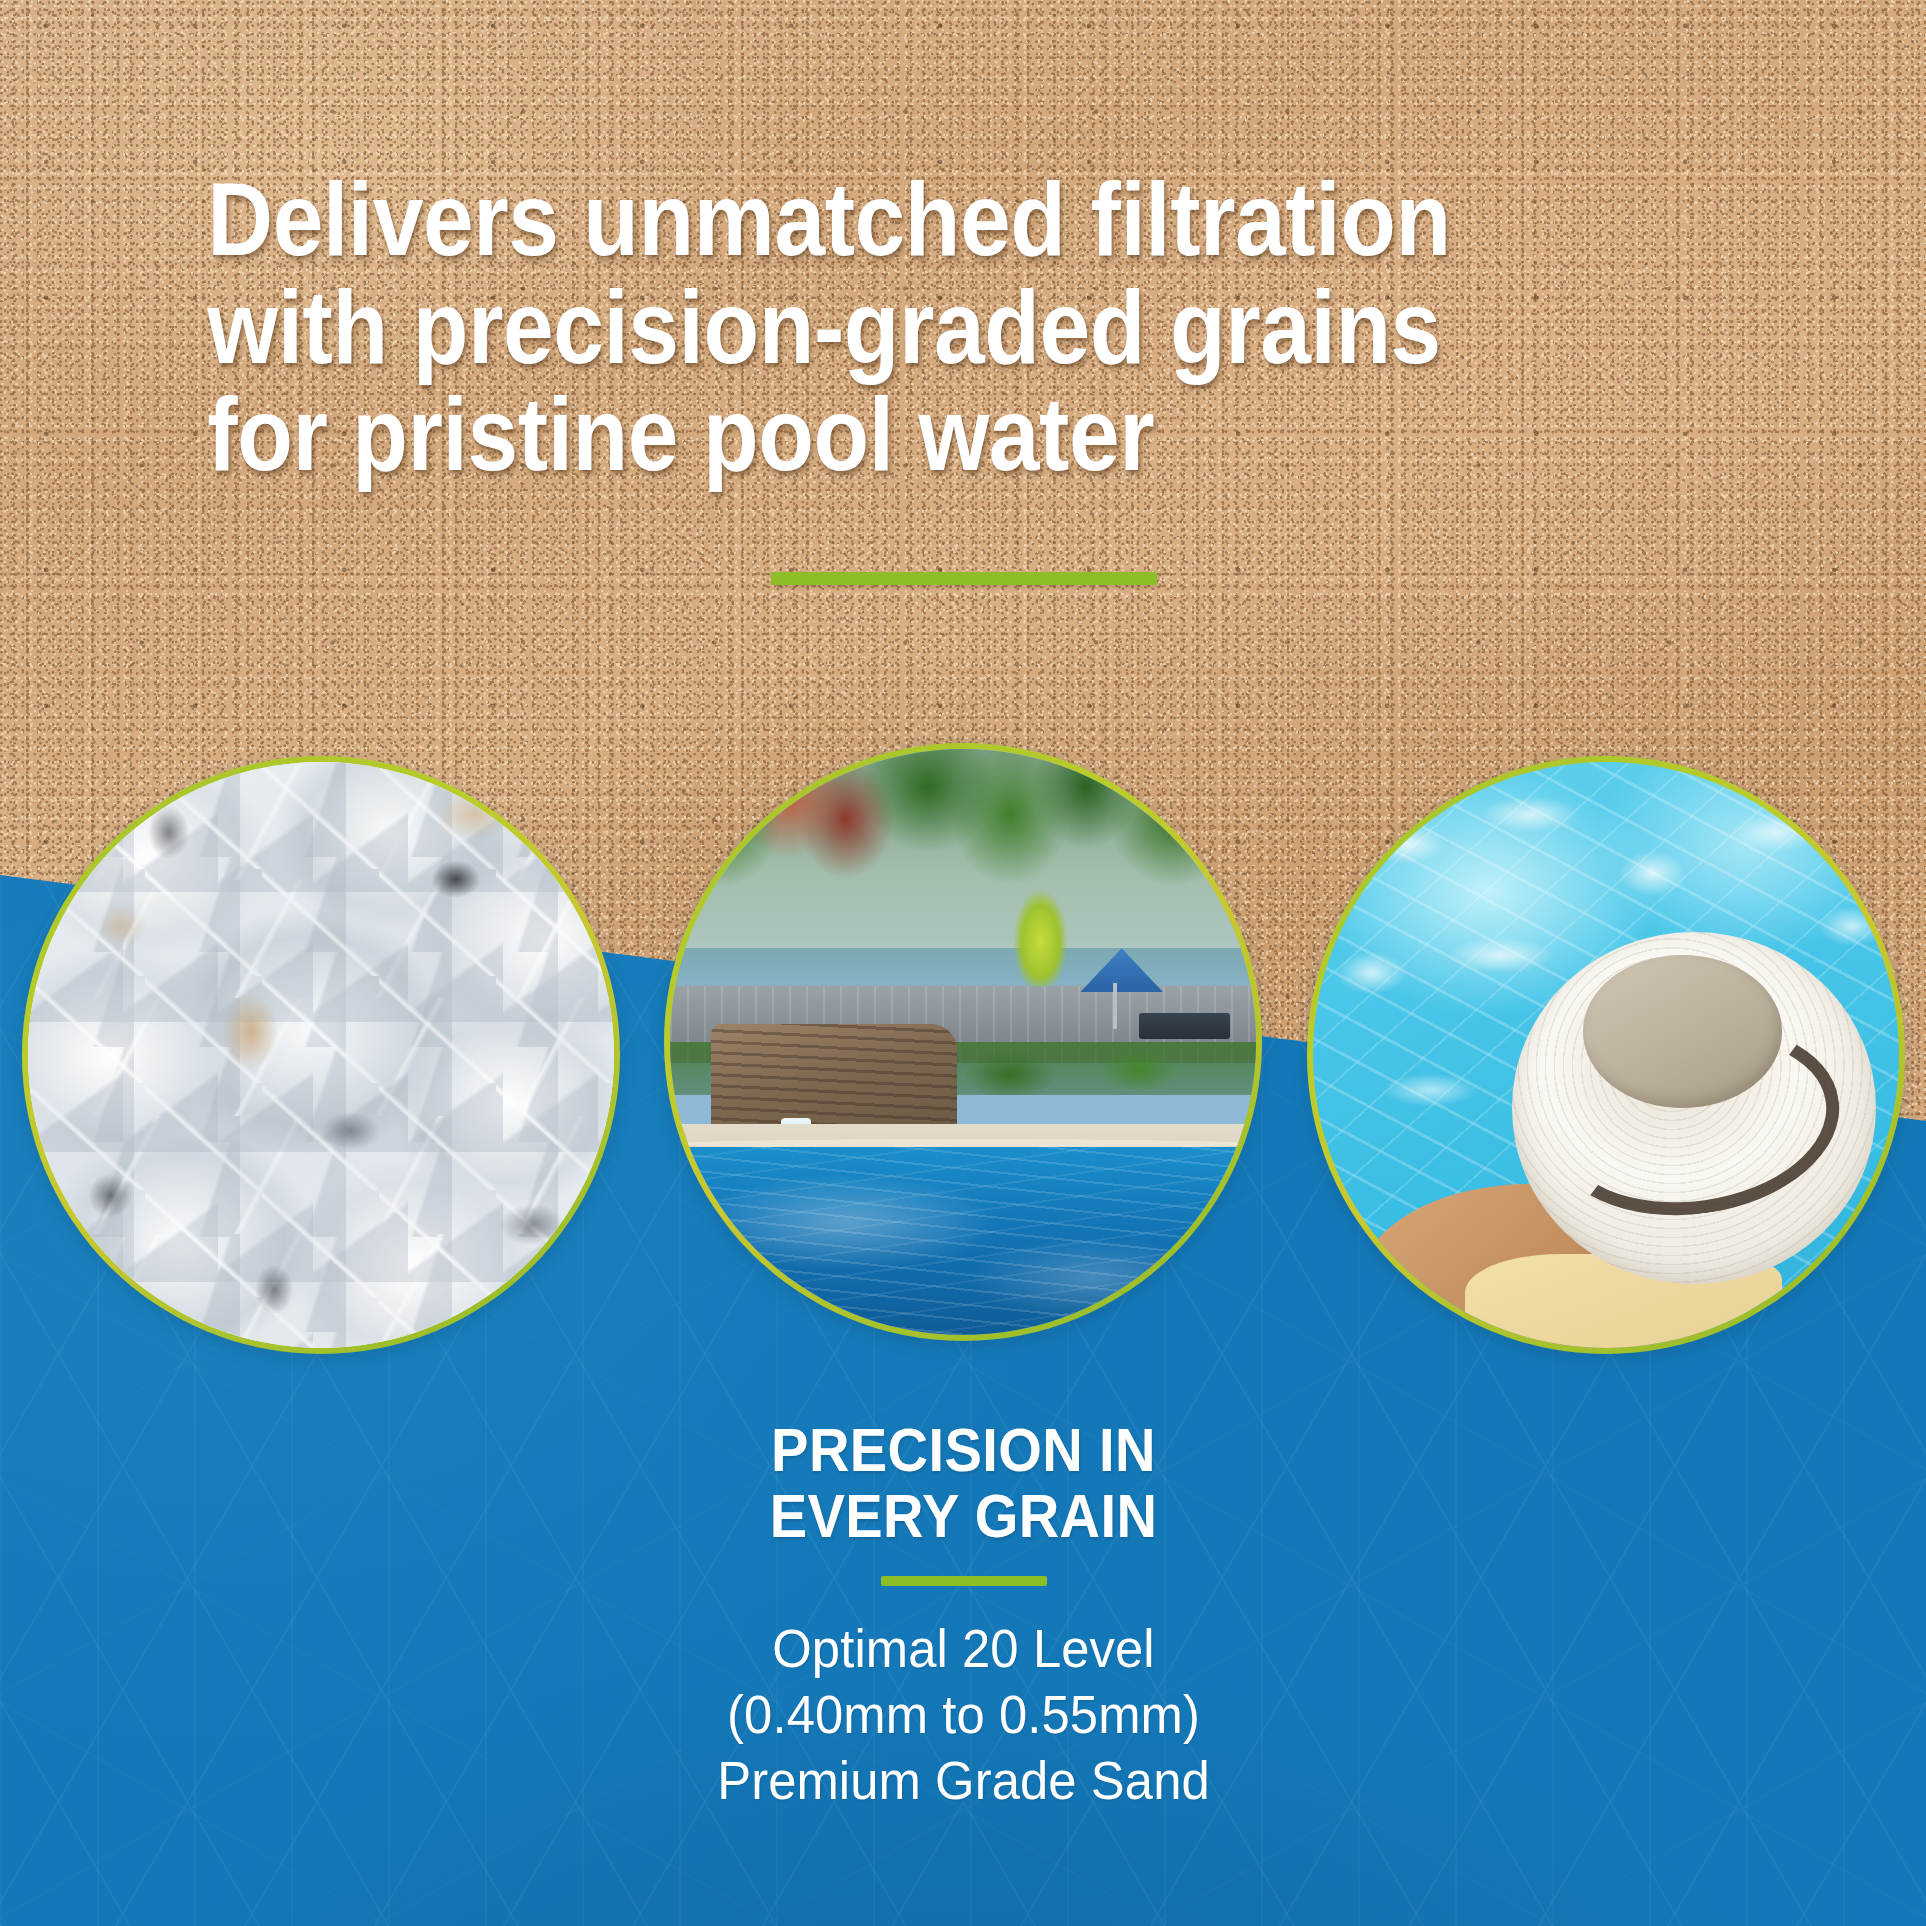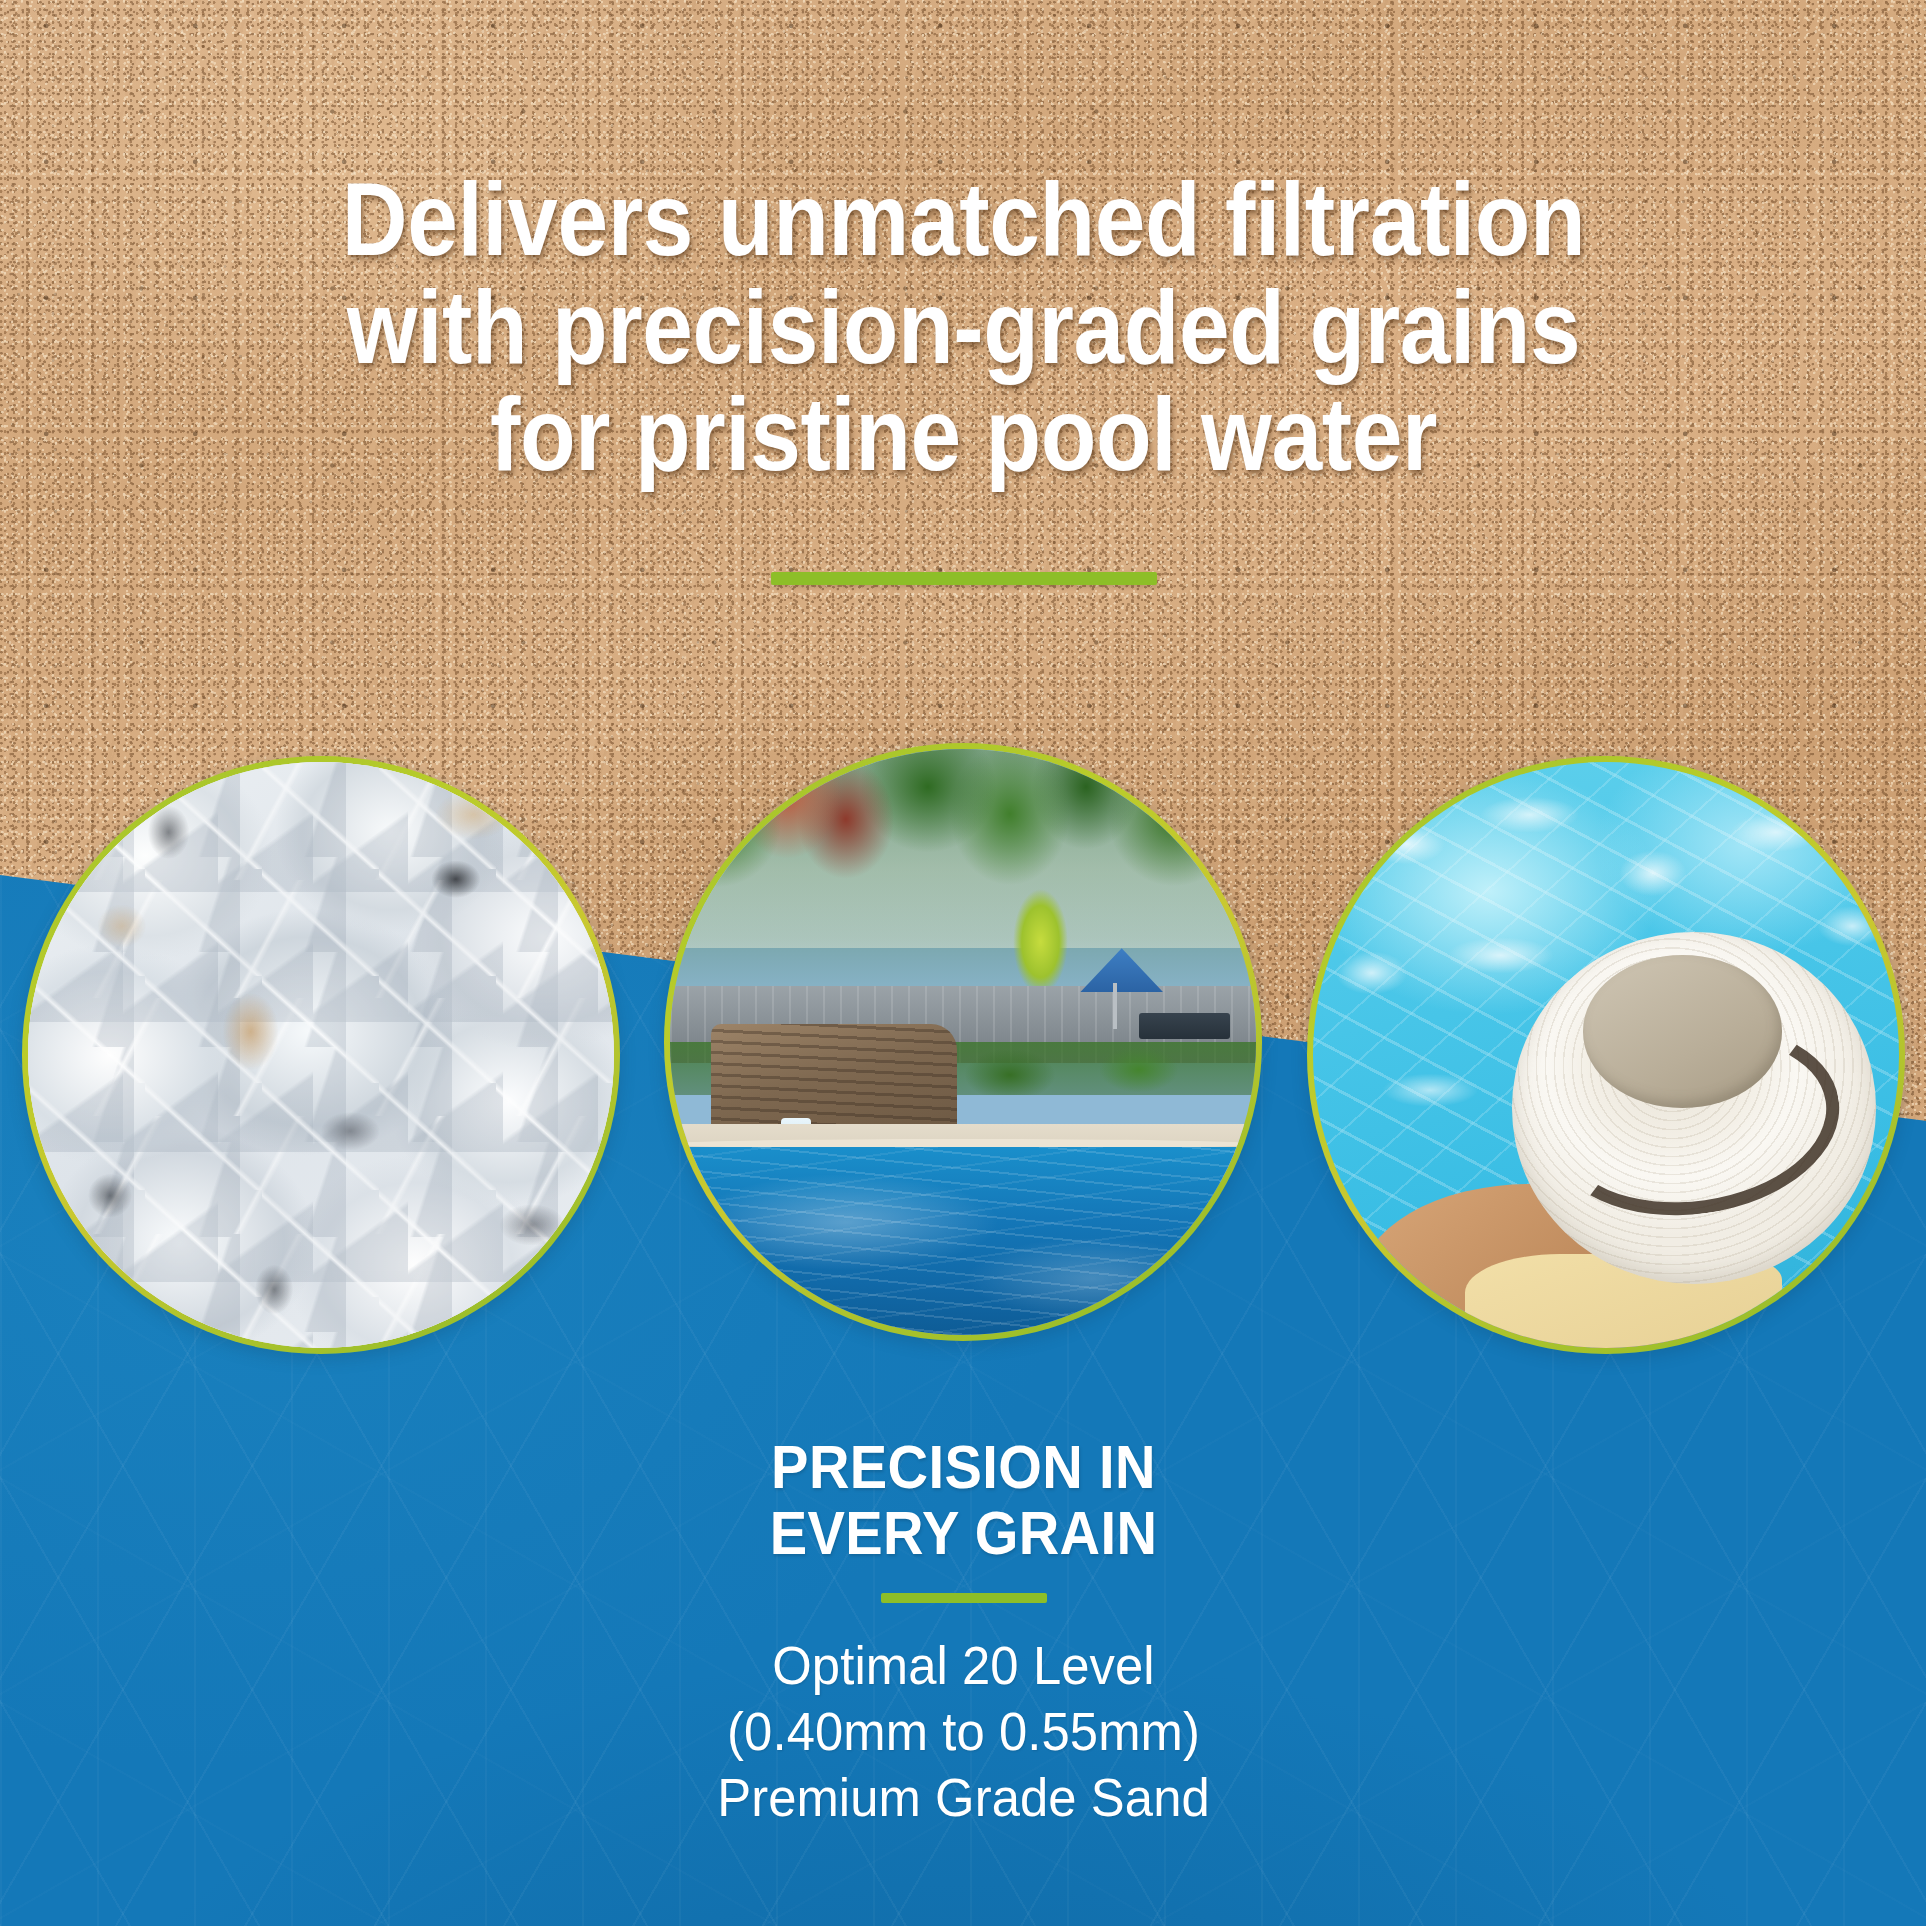--- a/index.html
+++ b/index.html
@@ -70,21 +70,21 @@
       radial-gradient(circle at 23% 67%, rgba(255,250,232,.75) 0 1.2px, transparent 1.7px);
     background-size:37px 31px, 43px 47px;}
   
   .sand-flecks{position:absolute;inset:0;opacity:.5;
     background-image:
       radial-gradient(circle at 31% 19%, rgba(62,40,20,.9) 0 2px, transparent 2.7px),
       radial-gradient(circle at 74% 63%, rgba(70,46,22,.85) 0 1.8px, transparent 2.5px);
     background-size:149px 136px, 191px 177px;}
 
   
-  .headline{position:absolute;left:0;top:166px;width:1927px;text-align:center;
+  .headline{position:absolute;left:0;top:166px;width:1927px;
     z-index:14;padding:0 109px;}
   .headline .hl{display:block;color:#FFFFFF;font-weight:700;
     font-family:"Liberation Sans",sans-serif;
     font-size:103px;line-height:1.045;letter-spacing:-0.5px;
     transform:scaleX(.885);transform-origin:center;
     text-shadow:3px 5px 6px rgba(92,60,30,.40), 1px 2px 3px rgba(92,60,30,.30);}
 
   .hl-rule{position:absolute;left:50%;top:572px;transform:translateX(-50%);
     width:386px;height:13px;background:#8DBE28;border-radius:2px;z-index:14;
     box-shadow:0 2px 4px rgba(90,60,30,.22);}
@@ -231,21 +231,21 @@
       repeating-radial-gradient(circle at 44% 38%, rgba(165,152,128,.34) 0 1.5px, rgba(165,152,128,0) 1.5px 9px);}
   .p3-band{position:absolute;left:40%;top:45%;width:50%;height:32%;border-radius:50%;
     border:13px solid rgba(58,44,32,.82);border-top-color:transparent;border-left-color:transparent;
     transform:rotate(-8deg);}
   .p3-crown{position:absolute;left:46%;top:33%;width:34%;height:26%;border-radius:50%;
     background:linear-gradient(150deg,#CFC6B4 0%,#B9AE99 60%,#A79B85 100%);
     box-shadow:inset -4px -6px 12px rgba(110,100,82,.35);}
 
   
   .features{position:absolute;left:0;top:1418px;width:1927px;z-index:18;
-    display:flex;margin-top:17px;}
+    display:flex;}
   .col{flex:1 1 33.333%;text-align:center;padding:0 14px;}
   .col-title{color:#FFFFFF;font-weight:700;font-size:61px;line-height:1.08;
     letter-spacing:0.4px;transform:scaleX(.92);transform-origin:center;
     text-shadow:1px 2px 3px rgba(10,50,80,.25);}
   .col-rule{width:166px;height:10px;background:#8DBE28;margin:26px auto 30px;border-radius:2px;}
   .col-body{color:#FFFFFF;font-weight:400;font-size:54px;line-height:1.22;
     letter-spacing:0.1px;transform:scaleX(.94);transform-origin:center;
     text-shadow:1px 1px 2px rgba(10,50,80,.20);}
 </style>
 </head>

